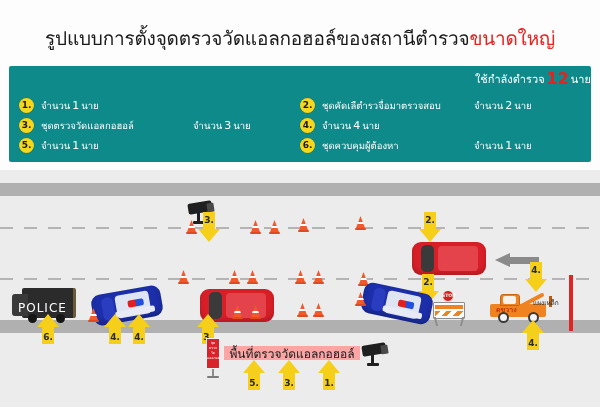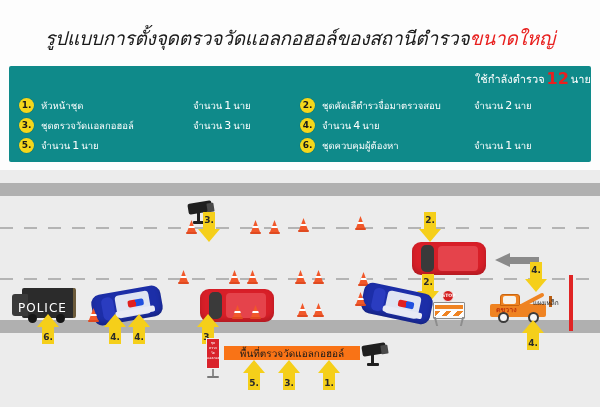--- a/index.html
+++ b/index.html
@@ -10,21 +10,21 @@
     overflow: hidden;
   }
   #root { position: relative; width: 600px; height: 407px; background: #fdfdfd; }
 
   
   .title-bar {
     position: absolute; left: 0; top: 18px; width: 600px; height: 40px;
     display: flex; align-items: center; justify-content: center;
   }
   .title-text {
-    font-size: 19px; font-style: italic; color: #1a1a1a;
+    font-size: 19px; color: #1a1a1a;
     white-space: nowrap; letter-spacing: -0.2px;
   }
   .title-text .hl { color: #e8201f; }
 
   
   .info-panel {
     position: absolute; left: 9px; top: 66px; width: 582px; height: 96px;
     background: #0f8a8a; border-radius: 2px;
   }
   .info-head {
@@ -263,23 +263,23 @@
   .dir-arrow .shaft {
     position: absolute; right: 0; top: 4px; width: 30px; height: 7px; background: #8a8a8a;
   }
   .dir-arrow .head {
     position: absolute; left: 0; top: 0; width: 15px; height: 14px; background: #8a8a8a;
     clip-path: polygon(0 50%, 100% 0, 100% 100%);
   }
 
   
   .zone-banner {
-    position: absolute; background: #f97316; display: flex;
+    position: absolute; background: #fca5a5; display: flex;
     align-items: center; justify-content: center;
-    color: #1a1a1a; font-size: 10px; white-space: nowrap;
+    color: #1a1a1a; font-size: 12px; white-space: nowrap;
   }
 </style>
 </head>
 <body>
 
 <div id="root">
 
   <div class="title-bar">
     <div class="title-text"><span>รูปแบบการตั้งจุดตรวจวัดแอลกอฮอล์ของสถานีตำรวจ</span><span class="hl">ขนาดใหญ่</span></div>
   </div>
@@ -287,21 +287,20 @@
   <div class="info-panel">
 
     <div class="info-head">
       <span>ใช้กำลังตำรวจ</span><span class="count">12</span><span>นาย</span>
     </div>
 
     <div class="info-grid">
 
       <div class="info-item">
         <span class="bullet">1.</span>
-        <span class="item-label">หัวหน้าชุด</span>
         <span class="item-qty"><span>จำนวน</span><span class="n">1</span><span>นาย</span></span>
       </div>
 
       <div class="info-item">
         <span class="bullet">2.</span>
         <span class="item-label">ชุดคัดเลืตำรวจื่อมาตรวจสอบ</span>
         <span class="item-qty"><span>จำนวน</span><span class="n">2</span><span>นาย</span></span>
       </div>
 
       <div class="info-item">

